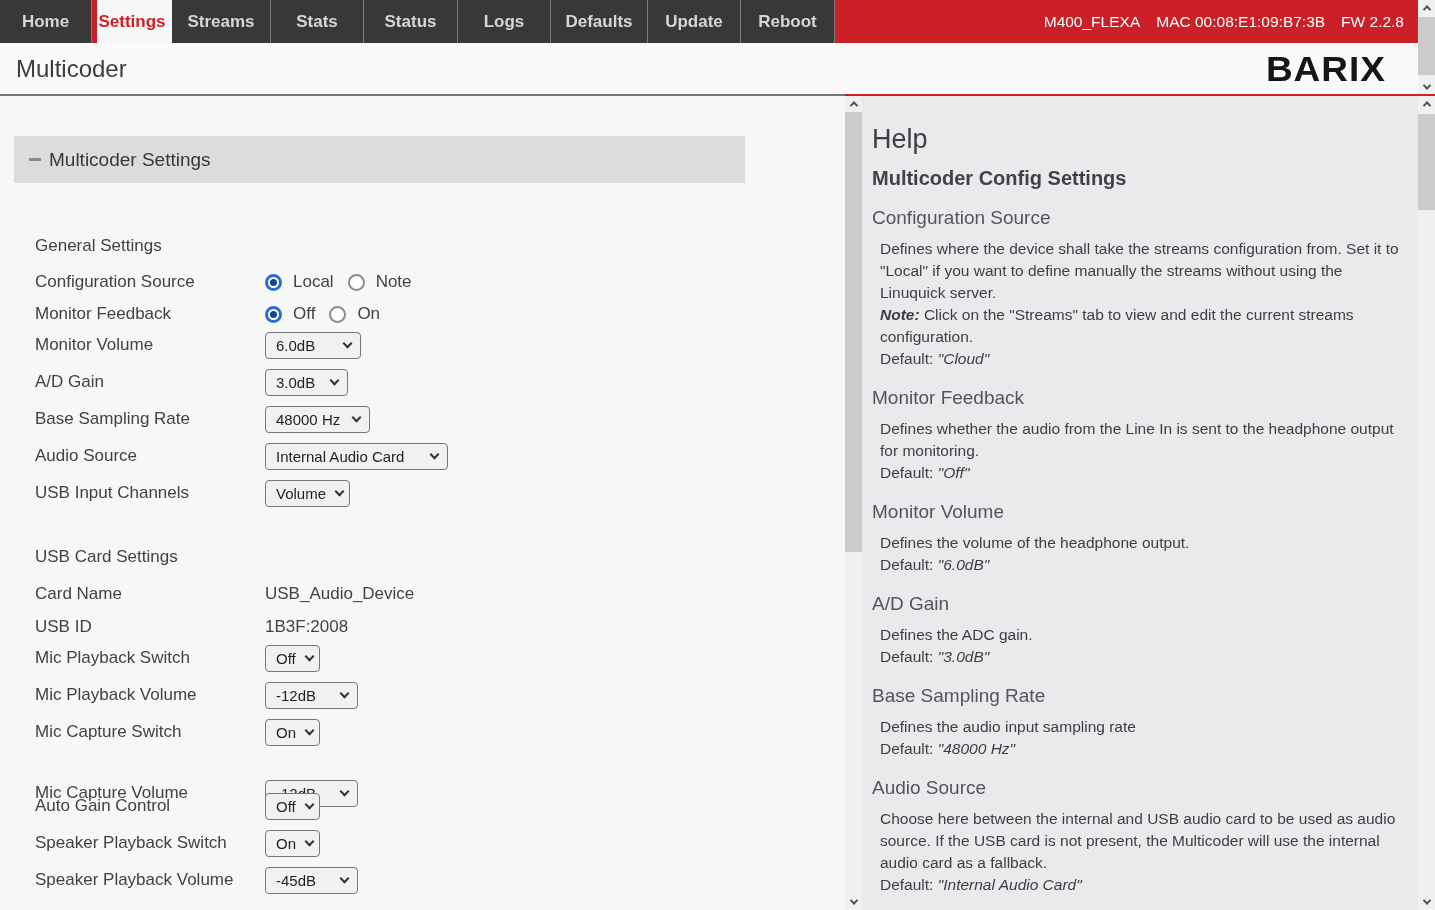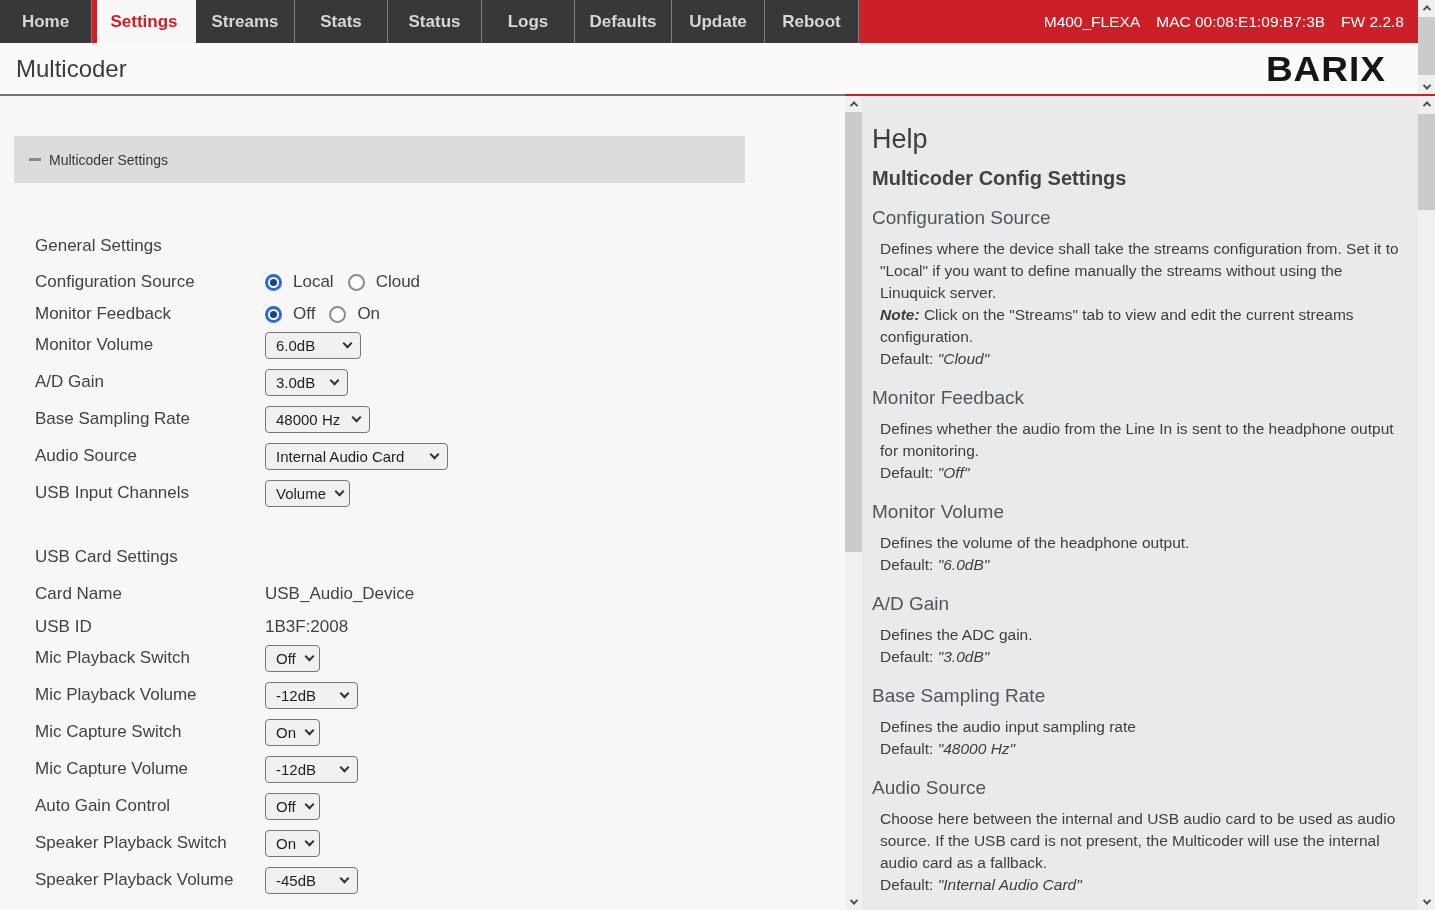--- a/index.html
+++ b/index.html
@@ -24,21 +24,21 @@
 
   
   .frame-border-gray { position:absolute; left:0; top:94px; width:845px; height:2px; background:#757575; z-index:5; }
   .frame-border-red  { position:absolute; left:845px; top:94px; width:590px; height:2px; background:#cb2027; z-index:5; }
 
   
   .left-frame { position:absolute; left:0; top:96px; width:845px; height:814px; background:#f7f7f8; overflow:hidden; }
   .panel-header { position:absolute; left:14px; top:40px; width:731px; height:47px; background:#dcdcdc;
                   display:flex; align-items:center; cursor:pointer; }
   .minus-icon { width:12px; height:3px; background:#8a8a8a; margin:0 8px 0 15px; }
-  .panel-title { font-size:14px; color:#383838; }
+  .panel-title { font-size:19px; color:#383838; }
 
   .form-row { position:absolute; left:35px; right:30px; height:28px; display:flex; align-items:center; }
   .group-title { position:absolute; left:35px; font-size:17px; color:#3e4347; }
   .form-label { flex:0 0 230px; font-size:17px; color:#3e4347; }
   .static-value { font-size:17px; color:#3e4347; }
 
   .radio-group { display:flex; align-items:center; gap:14px; }
   .radio-item { display:flex; align-items:center; gap:11px; cursor:pointer; }
   .radio { width:17px; height:17px; border-radius:50%; border:2px solid #8b8b8b; background:#fff;
            display:flex; align-items:center; justify-content:center; }
@@ -76,21 +76,21 @@
   .scroll-help { left:1418px; top:96px; height:814px; }
 </style>
 </head>
 <body>
 
 <div class="page">
 
   <div class="top-frame">
     <div class="navbar">
       <div class="tab" style="width:92px">Home</div>
-      <div class="tab active" style="width:104px">
+      <div class="tab active" style="width:80px">
         <div class="tab-accent"></div>
         <span>Settings</span>
       </div>
       <div class="tab" style="width:99px">Streams</div>
       <div class="tab" style="width:93px">Stats</div>
       <div class="tab" style="width:94px">Status</div>
       <div class="tab" style="width:93px">Logs</div>
       <div class="tab" style="width:97px">Defaults</div>
       <div class="tab" style="width:93px">Update</div>
       <div class="tab" style="width:94px">Reboot</div>
@@ -122,21 +122,21 @@
       <div class="form-label">Configuration Source</div>
       <div class="radio-group">
         <div class="radio-item">
           <span class="radio checked">
               <span class="dot"></span>
             </span>
           <span class="radio-label">Local</span>
         </div>
         <div class="radio-item">
           <span class="radio"></span>
-          <span class="radio-label">Cloud</span>
+          <span class="radio-label">Note</span>
         </div>
       </div>
     </div>
 
     <div class="form-row" style="top:204px">
       <div class="form-label">Monitor Feedback</div>
       <div class="radio-group">
         <div class="radio-item">
           <span class="radio checked">
               <span class="dot"></span>
@@ -219,21 +219,21 @@
     </div>
 
     <div class="form-row" style="top:622px">
       <div class="form-label">Mic Capture Switch</div>
       <div class="select" style="width:55px">
         <span>On</span>
         <span class="sel-chev"></span>
       </div>
     </div>
 
-    <div class="form-row" style="top:659px">
+    <div class="form-row" style="top:683px">
       <div class="form-label">Mic Capture Volume</div>
       <div class="select" style="width:93px">
         <span>-12dB</span>
         <span class="sel-chev"></span>
       </div>
     </div>
 
     <div class="form-row" style="top:696px">
       <div class="form-label">Auto Gain Control</div>
       <div class="select" style="width:55px">

